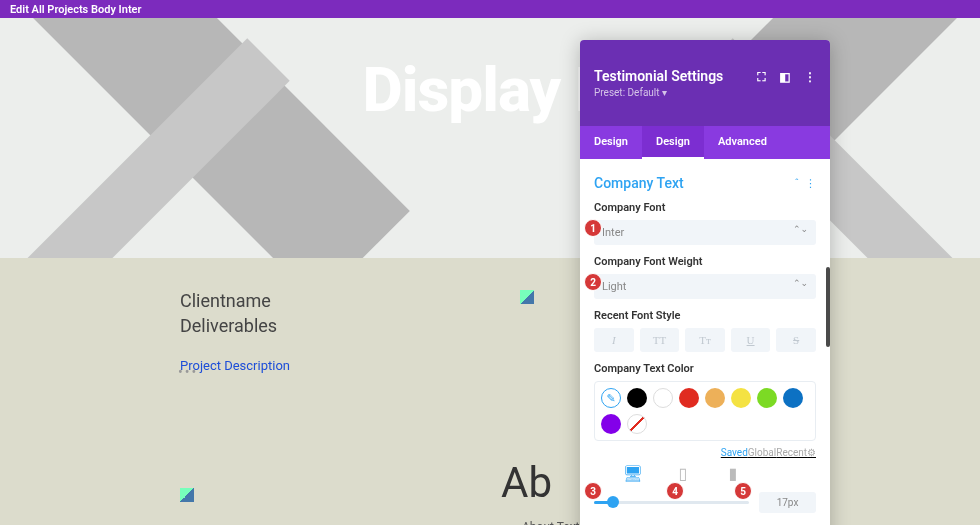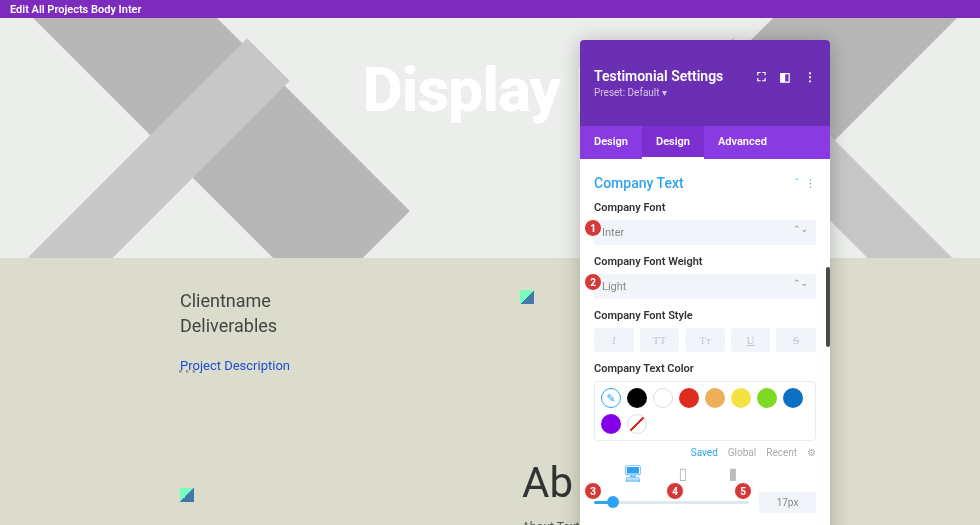--- a/index.html
+++ b/index.html
@@ -12,21 +12,21 @@
 .bgwrap .hero .s2 { width:520px; height:130px; transform:rotate(-45deg); right:-90px; top:-10px; }
 .bgwrap .hero .s3 { width:420px; height:60px; transform:rotate(-45deg); left:-90px; top:160px; background:#c7c7c7; }
 .bgwrap .hero .s4 { width:420px; height:60px; transform:rotate(45deg); right:-90px; top:160px; background:#c7c7c7; }
 .bgwrap .hero h1 { position:absolute; top:35px; left:50%; transform:translateX(-50%); color:#fff; font-size:62px; font-weight:800; letter-spacing:-1px; }
 .bgwrap .body { background:#dcdccc; min-height:300px; padding:30px 180px; }
 .bgwrap .body .projyear, .bgwrap .body .client, .bgwrap .body .deliv { font-size:18px; color:#444; line-height:1.4; }
 .bgwrap .body .desc { font-size:13px; color:#1d4ed8; margin-top:20px; }
 .bgwrap .body .brokenimg { position:absolute; left:520px; top:32px; width:14px; height:14px; background:linear-gradient(135deg,#7fb 50%,#47a 50%); }
 .bgwrap .body .brokenimg2 { position:absolute; left:180px; top:230px; width:14px; height:14px; background:linear-gradient(135deg,#7fb 50%,#47a 50%); }
 .bgwrap .body .dots { position:absolute; left:178px; top:106px; color:#999; font-size:14px; letter-spacing:2px; }
-.bgwrap .body .about { position:absolute; left:522px; top:200px; font-size:42px; color:#333; font-weight:400; }
+.bgwrap .body .about { position:absolute; left:501px; top:200px; font-size:42px; color:#333; font-weight:400; }
 .bgwrap .body .aboutText { position:absolute; left:522px; top:262px; font-size:12px; color:#555; }
 
 .panel { position:absolute; right:150px; top:40px; width:250px; background:#fff; box-shadow:0 2px 20px rgba(0,0,0,.25); border-radius:4px; overflow:hidden; z-index:10; }
 .panel .hdr { background:#6b2fb3; color:#fff; padding:28px 14px; }
 .panel .hdr .ttl { font-size:14px; font-weight:600; display:flex; justify-content:space-between; align-items:center; }
 .panel .hdr .ttl .icons span { margin-left:10px; font-size:12px; cursor:pointer; }
 .panel .hdr .preset { font-size:10px; color:#d4c3e8; margin-top:3px; }
 .panel .tabs { background:#893ae0; display:flex; color:#fff; font-size:11px; font-weight:600; }
 .panel .tabs div { padding:9px 14px; cursor:pointer; }
 .panel .tabs .active { background:#7c2ed1; border-bottom:2px solid #fff; }
@@ -36,21 +36,21 @@
 .secthdr .ctrls { color:#2ea3f2; font-size:11px; }
 .lbl { font-size:11px; font-weight:600; color:#333; margin:10px 0 6px; }
 .sel { width:100%; background:#f1f5f9; border:none; border-radius:3px; padding:6px 8px; font-size:11px; color:#888; appearance:none; position:relative; }
 .selwrap { position:relative; }
 .selwrap::after { content:'⌃⌄'; position:absolute; right:8px; top:4px; font-size:9px; color:#888; }
 .stylebtns { display:flex; gap:6px; }
 .stylebtn { flex:1; height:24px; background:#f1f5f9; border-radius:3px; display:flex; align-items:center; justify-content:center; font-size:11px; color:#c0c8d0; font-family:Georgia,serif; cursor:pointer; }
 .colorrow { display:flex; align-items:center; gap:6px; flex-wrap:wrap; padding:4px 0; border:1px solid #e8edf2; border-radius:4px; padding:6px; }
 .swatch { width:20px; height:20px; border-radius:50%; cursor:pointer; }
 .swatch.sel { border:1px solid #2ea3f2; background:#fff; display:flex; align-items:center; justify-content:center; font-size:11px; color:#2ea3f2; }
-.saverow { display:flex; justify-content:flex-end; gap:10px; font-size:10px; margin-top:6px; }
+.saverow { display:flex; justify-content:flex-end; font-size:10px; margin-top:6px;text-decoration:underline; }
 .saverow span:first-child { color:#2ea3f2; }
 .saverow span { color:#aaa; }
 .saverow .gear { color:#aaa; }
 .devrow { display:flex; gap:32px; padding:6px 0; justify-content:flex-start; padding-left:30px; }
 .devicon { width:18px; height:18px; display:flex; align-items:center; justify-content:center; color:#bbb; cursor:pointer; }
 .devicon.on { color:#2ea3f2; }
 .sliderrow { display:flex; align-items:center; gap:10px; margin:4px 0 12px; }
 .slider { flex:1; height:3px; background:#e0e8ef; border-radius:3px; position:relative; }
 .slider .fill { position:absolute; left:0; top:0; height:100%; background:#2ea3f2; border-radius:3px; }
 .slider .thumb { position:absolute; width:12px; height:12px; background:#2ea3f2; border-radius:50%; top:-5px; margin-left:-6px; cursor:grab; }
@@ -121,21 +121,21 @@
       <div class="lbl">Company Font</div>
       <div class="selwrap"><input class="sel" readonly="" value="Inter" style=""></div>
     </div>
 
     <div style="position:relative;">
       <div class="numbadge" style="left:-10px; top:18px;">2</div>
       <div class="lbl">Company Font Weight</div>
       <div class="selwrap"><input class="sel" readonly="" value="Light" style=""></div>
     </div>
 
-    <div class="lbl">Company Font Style</div>
+    <div class="lbl">Recent Font Style</div>
     <div class="stylebtns">
       <div class="stylebtn" style="font-style:italic">I</div>
       <div class="stylebtn">TT</div>
       <div class="stylebtn">Tᴛ</div>
       <div class="stylebtn" style="text-decoration:underline">U</div>
       <div class="stylebtn" style="text-decoration:line-through">S</div>
     </div>
 
     <div class="lbl">Company Text Color</div>
     <div class="colorrow">

